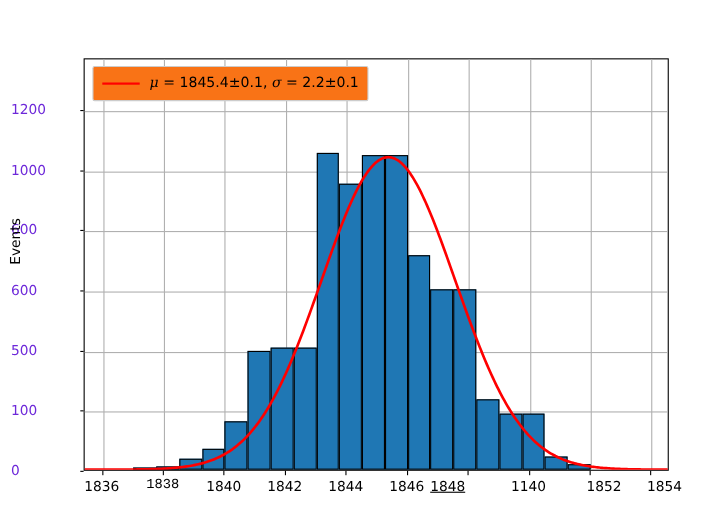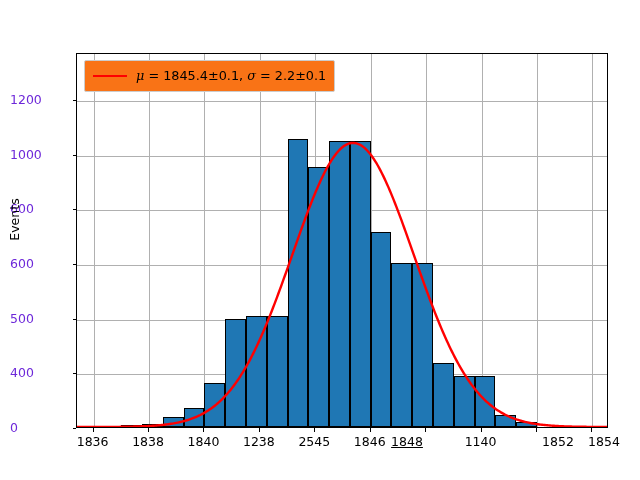--- a/index.html
+++ b/index.html
@@ -97,41 +97,41 @@
       </div>
     <svg id="curve-layer" viewBox="0 0 532 375" preserveAspectRatio="none">
       <path id="fitpath" fill="none" stroke="#ff0000" stroke-width="2.4" stroke-linejoin="round" stroke-linecap="round" vector-effect="non-scaling-stroke" d="M0.00 374.99 L1.33 374.99 L2.66 374.99 L3.99 374.99 L5.32 374.99 L6.65 374.98 L7.98 374.98 L9.31 374.98 L10.64 374.98 L11.97 374.98 L13.30 374.98 L14.63 374.97 L15.96 374.97 L17.29 374.97 L18.62 374.96 L19.95 374.96 L21.28 374.96 L22.61 374.95 L23.94 374.95 L25.27 374.94 L26.60 374.94 L27.93 374.93 L29.26 374.93 L30.59 374.92 L31.92 374.91 L33.25 374.90 L34.58 374.90 L35.91 374.89 L37.24 374.88 L38.57 374.86 L39.90 374.85 L41.23 374.84 L42.56 374.83 L43.89 374.81 L45.22 374.79 L46.55 374.78 L47.88 374.76 L49.21 374.74 L50.54 374.71 L51.87 374.69 L53.20 374.66 L54.53 374.64 L55.86 374.61 L57.19 374.57 L58.52 374.54 L59.85 374.50 L61.18 374.46 L62.51 374.42 L63.84 374.37 L65.17 374.32 L66.50 374.27 L67.83 374.21 L69.16 374.15 L70.49 374.08 L71.82 374.01 L73.15 373.94 L74.48 373.86 L75.81 373.77 L77.14 373.68 L78.47 373.59 L79.80 373.48 L81.13 373.37 L82.46 373.25 L83.79 373.13 L85.12 372.99 L86.45 372.85 L87.78 372.70 L89.11 372.54 L90.44 372.37 L91.77 372.19 L93.10 372.00 L94.43 371.79 L95.76 371.58 L97.09 371.35 L98.42 371.11 L99.75 370.85 L101.08 370.58 L102.41 370.29 L103.74 369.99 L105.07 369.67 L106.40 369.33 L107.73 368.98 L109.06 368.60 L110.39 368.21 L111.72 367.79 L113.05 367.35 L114.38 366.89 L115.71 366.41 L117.04 365.90 L118.37 365.37 L119.70 364.81 L121.03 364.22 L122.36 363.60 L123.69 362.96 L125.02 362.28 L126.35 361.57 L127.68 360.83 L129.01 360.05 L130.34 359.24 L131.67 358.40 L133.00 357.52 L134.33 356.60 L135.66 355.63 L136.99 354.63 L138.32 353.59 L139.65 352.51 L140.98 351.38 L142.31 350.21 L143.64 348.99 L144.97 347.72 L146.30 346.41 L147.63 345.04 L148.96 343.63 L150.29 342.17 L151.62 340.65 L152.95 339.08 L154.28 337.46 L155.61 335.78 L156.94 334.05 L158.27 332.26 L159.60 330.41 L160.93 328.51 L162.26 326.55 L163.59 324.52 L164.92 322.44 L166.25 320.30 L167.58 318.10 L168.91 315.84 L170.24 313.52 L171.57 311.14 L172.90 308.70 L174.23 306.20 L175.56 303.64 L176.89 301.01 L178.22 298.33 L179.55 295.59 L180.88 292.78 L182.21 289.92 L183.54 287.01 L184.87 284.03 L186.20 281.00 L187.53 277.92 L188.86 274.78 L190.19 271.59 L191.52 268.35 L192.85 265.06 L194.18 261.72 L195.51 258.33 L196.84 254.91 L198.17 251.44 L199.50 247.93 L200.83 244.38 L202.16 240.80 L203.49 237.18 L204.82 233.54 L206.15 229.87 L207.48 226.17 L208.81 222.45 L210.14 218.72 L211.47 214.96 L212.80 211.20 L214.13 207.43 L215.46 203.65 L216.79 199.87 L218.12 196.09 L219.45 192.32 L220.78 188.56 L222.11 184.81 L223.44 181.07 L224.77 177.36 L226.10 173.67 L227.43 170.02 L228.76 166.39 L230.09 162.80 L231.42 159.25 L232.75 155.75 L234.08 152.30 L235.41 148.90 L236.74 145.55 L238.07 142.27 L239.40 139.05 L240.73 135.91 L242.06 132.83 L243.39 129.84 L244.72 126.92 L246.05 124.09 L247.38 121.35 L248.71 118.70 L250.04 116.15 L251.37 113.69 L252.70 111.34 L254.03 109.09 L255.36 106.95 L256.69 104.92 L258.02 103.01 L259.35 101.21 L260.68 99.53 L262.01 97.98 L263.34 96.54 L264.67 95.24 L266.00 94.06 L267.33 93.01 L268.66 92.09 L269.99 91.30 L271.32 90.65 L272.65 90.13 L273.98 89.75 L275.31 89.50 L276.64 89.38 L277.97 89.41 L279.30 89.57 L280.63 89.86 L281.96 90.29 L283.29 90.85 L284.62 91.55 L285.95 92.38 L287.28 93.34 L288.61 94.44 L289.94 95.66 L291.27 97.01 L292.60 98.48 L293.93 100.08 L295.26 101.80 L296.59 103.63 L297.92 105.58 L299.25 107.65 L300.58 109.83 L301.91 112.11 L303.24 114.50 L304.57 116.99 L305.90 119.57 L307.23 122.25 L308.56 125.03 L309.89 127.89 L311.22 130.83 L312.55 133.85 L313.88 136.95 L315.21 140.12 L316.54 143.36 L317.87 146.66 L319.20 150.02 L320.53 153.44 L321.86 156.91 L323.19 160.43 L324.52 163.99 L325.85 167.60 L327.18 171.23 L328.51 174.90 L329.84 178.60 L331.17 182.32 L332.50 186.06 L333.83 189.81 L335.16 193.58 L336.49 197.35 L337.82 201.13 L339.15 204.91 L340.48 208.69 L341.81 212.46 L343.14 216.22 L344.47 219.96 L345.80 223.69 L347.13 227.41 L348.46 231.09 L349.79 234.76 L351.12 238.39 L352.45 242.00 L353.78 245.57 L355.11 249.10 L356.44 252.60 L357.77 256.05 L359.10 259.47 L360.43 262.84 L361.76 266.16 L363.09 269.43 L364.42 272.66 L365.75 275.83 L367.08 278.95 L368.41 282.02 L369.74 285.03 L371.07 287.99 L372.40 290.88 L373.73 293.72 L375.06 296.51 L376.39 299.23 L377.72 301.89 L379.05 304.50 L380.38 307.04 L381.71 309.52 L383.04 311.94 L384.37 314.30 L385.70 316.60 L387.03 318.84 L388.36 321.02 L389.69 323.14 L391.02 325.20 L392.35 327.21 L393.68 329.15 L395.01 331.03 L396.34 332.86 L397.67 334.63 L399.00 336.35 L400.33 338.00 L401.66 339.61 L402.99 341.16 L404.32 342.66 L405.65 344.11 L406.98 345.50 L408.31 346.85 L409.64 348.15 L410.97 349.40 L412.30 350.60 L413.63 351.76 L414.96 352.87 L416.29 353.94 L417.62 354.97 L418.95 355.96 L420.28 356.91 L421.61 357.81 L422.94 358.68 L424.27 359.52 L425.60 360.32 L426.93 361.08 L428.26 361.81 L429.59 362.51 L430.92 363.17 L432.25 363.81 L433.58 364.42 L434.91 365.00 L436.24 365.55 L437.57 366.07 L438.90 366.57 L440.23 367.05 L441.56 367.50 L442.89 367.93 L444.22 368.34 L445.55 368.73 L446.88 369.10 L448.21 369.45 L449.54 369.78 L450.87 370.09 L452.20 370.39 L453.53 370.67 L454.86 370.94 L456.19 371.19 L457.52 371.43 L458.85 371.65 L460.18 371.86 L461.51 372.06 L462.84 372.25 L464.17 372.43 L465.50 372.59 L466.83 372.75 L468.16 372.90 L469.49 373.04 L470.82 373.17 L472.15 373.29 L473.48 373.41 L474.81 373.52 L476.14 373.62 L477.47 373.71 L478.80 373.80 L480.13 373.89 L481.46 373.97 L482.79 374.04 L484.12 374.11 L485.45 374.17 L486.78 374.23 L488.11 374.29 L489.44 374.34 L490.77 374.39 L492.10 374.43 L493.43 374.47 L494.76 374.51 L496.09 374.55 L497.42 374.58 L498.75 374.62 L500.08 374.65 L501.41 374.67 L502.74 374.70 L504.07 374.72 L505.40 374.74 L506.73 374.76 L508.06 374.78 L509.39 374.80 L510.72 374.82 L512.05 374.83 L513.38 374.84 L514.71 374.86 L516.04 374.87 L517.37 374.88 L518.70 374.89 L520.03 374.90 L521.36 374.91 L522.69 374.91 L524.02 374.92 L525.35 374.93 L526.68 374.93 L528.01 374.94 L529.34 374.95 L530.67 374.95 L532.00 374.95 "></path>
     </svg>
   </div>
 
   <div id="ticks-layer">
       <div class="xtick" style="left: 92.62px;"></div>
       <div class="xticklabel" style="left: 92.62px;">1836</div>
       <div class="xtick" style="left: 148.04px;"></div>
-      <div class="xticklabel" style="left: 148.04px;">1838</div>
+      <div class="xticklabel" style="left: 148.04px; font-family: Liberation Mono, monospace;">1838</div>
       <div class="xtick" style="left: 203.46px;"></div>
       <div class="xticklabel" style="left: 203.46px;">1840</div>
       <div class="xtick" style="left: 258.87px;"></div>
-      <div class="xticklabel" style="left: 258.87px;">1238</div>
+      <div class="xticklabel" style="left: 258.87px;">1842</div>
       <div class="xtick" style="left: 314.29px;"></div>
-      <div class="xticklabel" style="left: 314.29px;">2545</div>
+      <div class="xticklabel" style="left: 314.29px;">1844</div>
       <div class="xtick" style="left: 369.71px;"></div>
       <div class="xticklabel" style="left: 369.71px;">1846</div>
       <div class="xtick" style="left: 425.13px;"></div>
       <div class="xticklabel" style="left: 407px; text-decoration: underline;">1848</div>
       <div class="xtick" style="left: 480.54px;"></div>
       <div class="xticklabel" style="left: 480.54px;">1140</div>
       <div class="xtick" style="left: 535.96px;"></div>
-      <div class="xticklabel" style="left: 558px;">1852</div>
+      <div class="xticklabel" style="left: 535px; text-align: right;">1852</div>
       <div class="xtick" style="left: 591.38px;"></div>
       <div class="xticklabel" style="left: 604px;">1854</div>
       <div class="ytick" style="top: 428px;"></div>
       <div class="yticklabel" style="top: 428px;">0</div>
       <div class="ytick" style="top: 373.34px;"></div>
-      <div class="yticklabel" style="top: 373.34px;">400</div>
+      <div class="yticklabel" style="top: 373.34px;">100</div>
       <div class="ytick" style="top: 318.67px;"></div>
       <div class="yticklabel" style="top: 318.67px;">500</div>
       <div class="ytick" style="top: 264.01px;"></div>
       <div class="yticklabel" style="top: 264.01px;">600</div>
       <div class="ytick" style="top: 209.34px;"></div>
       <div class="yticklabel" style="top: 209.34px;">600</div>
       <div class="ytick" style="top: 154.68px;"></div>
       <div class="yticklabel" style="top: 154.68px;">1000</div>
       <div class="ytick" style="top: 100.01px;"></div>
       <div class="yticklabel" style="top: 100.01px;">1200</div>

